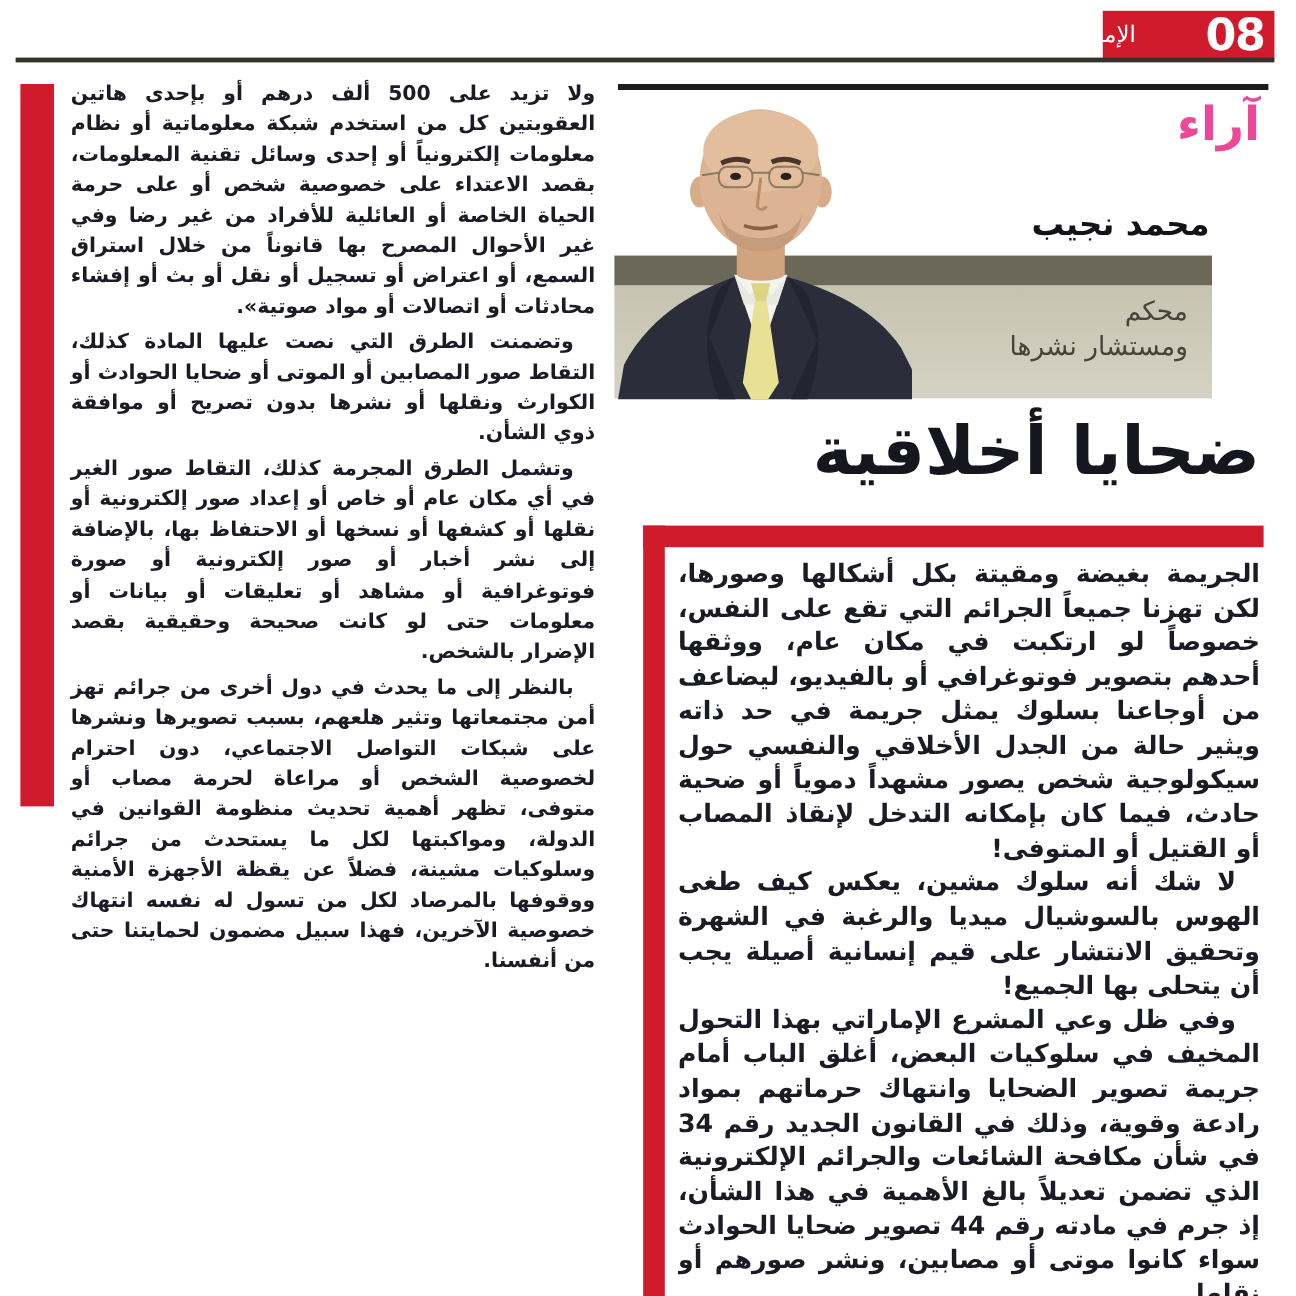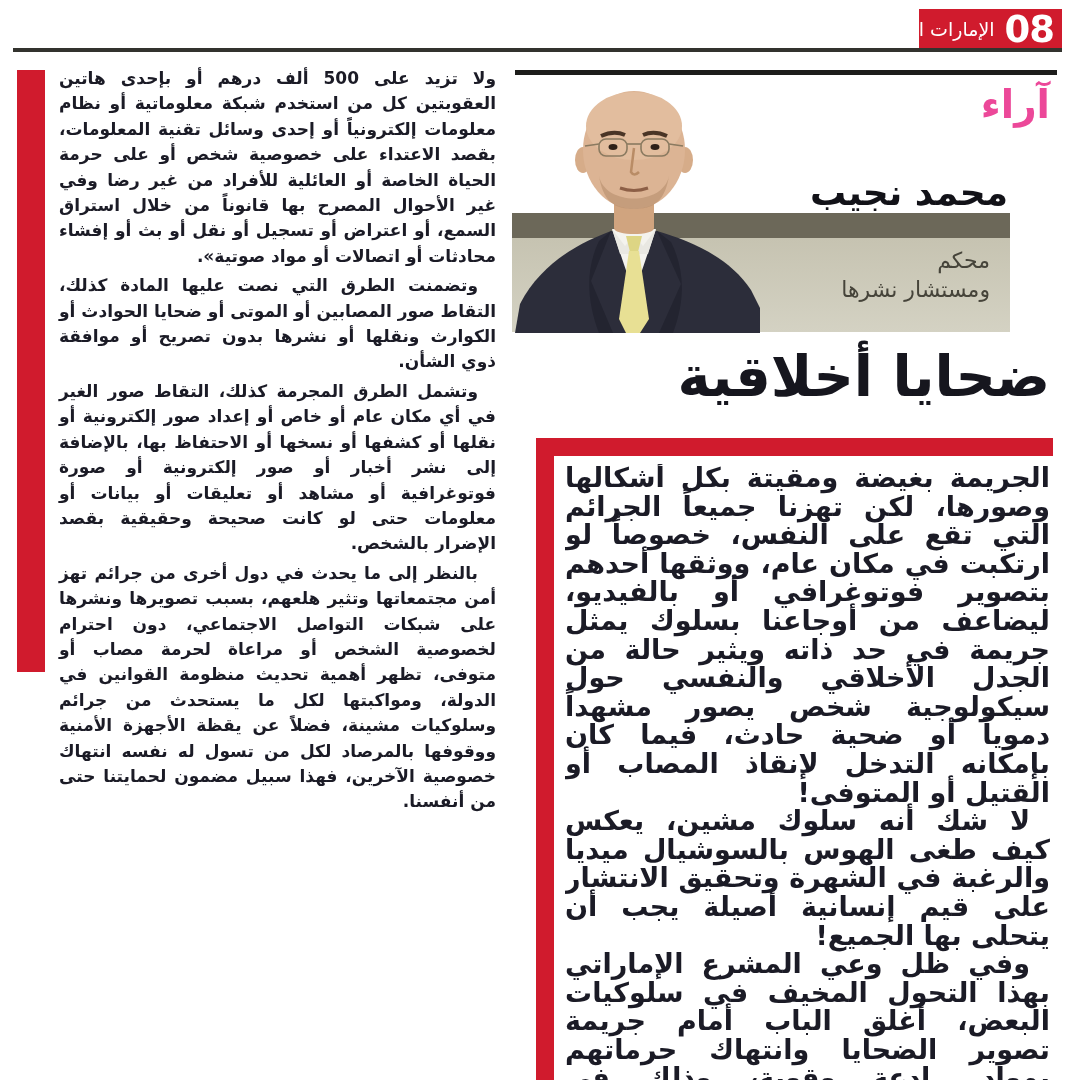--- a/index.html
+++ b/index.html
@@ -9,49 +9,49 @@
   }
   
   .mast-bar{position:absolute;left:13px;top:12px;width:903px;height:35px;background:#8a8673;}
   .mast-url{position:absolute;left:30px;top:19px;direction:ltr;color:#f4f3ee;font-size:16px;font-weight:700;letter-spacing:.2px;}
   .mast-right{position:absolute;right:172px;top:17px;display:flex;align-items:center;gap:14px;color:#ffffff;}
   .mast-section{font-size:20px;font-weight:700;}
   .mast-sep{font-size:18px;font-weight:400;opacity:.9;}
   .mast-date{font-size:16px;font-weight:700;}
   .mast-badge{position:absolute;left:auto;right:18px;top:9px;width:143px;height:40px;background:#d01b2d;
     display:flex;align-items:center;justify-content:flex-start;gap:10px;padding:0 8px;box-sizing:border-box;color:#fff;}
-  .badge-num{font-size:37px;font-weight:700;line-height:1;letter-spacing:-1px;direction:ltr;}
+  .badge-num{font-size:37px;font-weight:700;line-height:1;letter-spacing:-1px;direction:ltr;margin-left:48px;}
   .badge-name{font-size:19px;font-weight:400;white-space:nowrap;}
   .mast-rule{position:absolute;left:13px;top:48px;width:1049px;height:4px;background:#33332e;}
 
   
   .left-redbar{position:absolute;left:17px;top:70px;width:28px;height:602px;background:#d01b2d;}
   .col-left{position:absolute;left:55px;top:62px;width:445px;
     font-size:17px;line-height:25.4px;font-weight:700;color:#1b1b26;text-align:justify;}
   .col-left p{margin:4px;text-indent:18px;}
   .col-left p:first-child{text-indent:0;}
 
   
   .op-topline{position:absolute;left:515px;top:70px;width:542px;height:5px;background:#1d1d1b;}
   .op-label{position:absolute;right:30px;top:82px;font-size:39px;font-weight:700;color:#ec4899;}
   .author-darkbar{position:absolute;left:512px;top:213px;width:498px;height:25px;background:#6c6859;z-index:1;}
   .author-panel{position:absolute;left:512px;top:238px;width:498px;height:94px;
     background:linear-gradient(180deg,#c6c3b1,#d4d2c3);z-index:1;}
   .author-role{position:absolute;right:90px;top:246px;text-align:right;font-size:22px;line-height:29px;
     font-weight:400;color:#46443a;z-index:2;margin-left:28px;}
-  .author-name{position:absolute;right:72px;top:172px;font-size:36px;font-weight:700;color:#121218;z-index:2;}
+  .author-name{position:absolute;right:72px;top:172px;font-size:27px;font-weight:700;color:#121218;z-index:2;}
   .author-photo{position:absolute;left:515px;top:76px;width:245px;height:257px;z-index:3;}
   .headline{position:absolute;right:30px;top:344px;font-size:56px;font-weight:700;color:#16161e;}
 
   
   .frame-h{position:absolute;left:536px;top:438px;width:517px;height:18px;background:#d01b2d;}
   .frame-v{position:absolute;left:536px;top:438px;width:18px;height:642px;background:#d01b2d;}
 
   .col-right{position:absolute;left:565px;top:464px;width:485px;height:616px;overflow:hidden;
-    font-size:27px;line-height:28.6px;font-weight:700;color:#1b1b26;text-align:justify;}
+    font-size:21px;line-height:28.6px;font-weight:700;color:#1b1b26;text-align:justify;}
   .col-right p{margin:0;text-indent:20px;}
   .col-right p:first-child{text-indent:0;}
 </style>
 </head>
 <body>
 
 <div class="page">
 
   <div class="mast-badge">
     <span class="badge-num">08</span>

